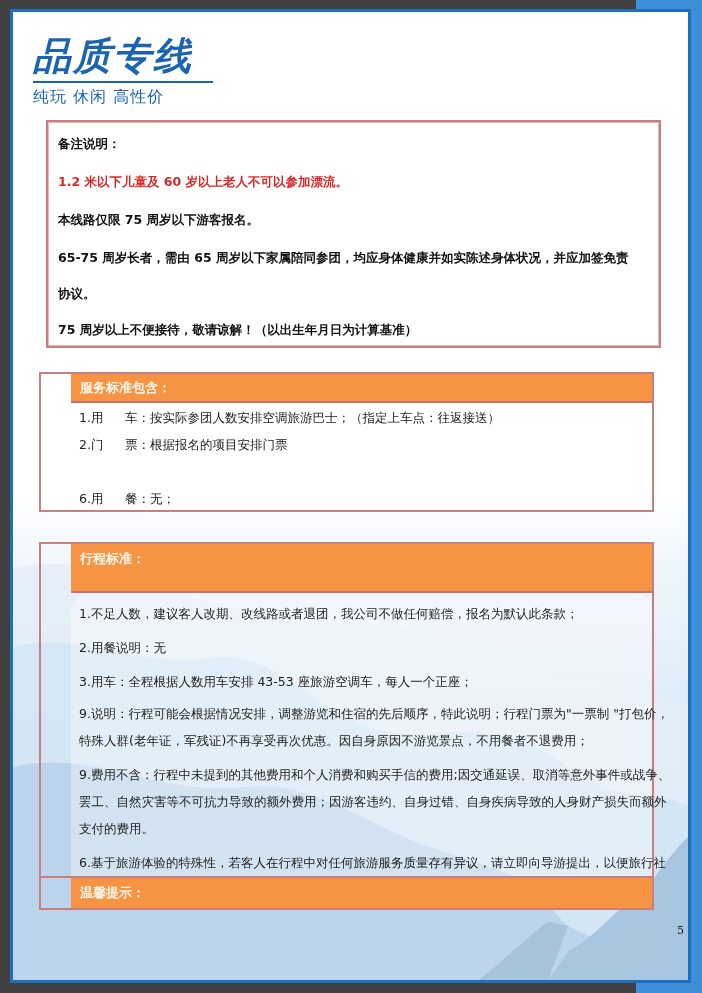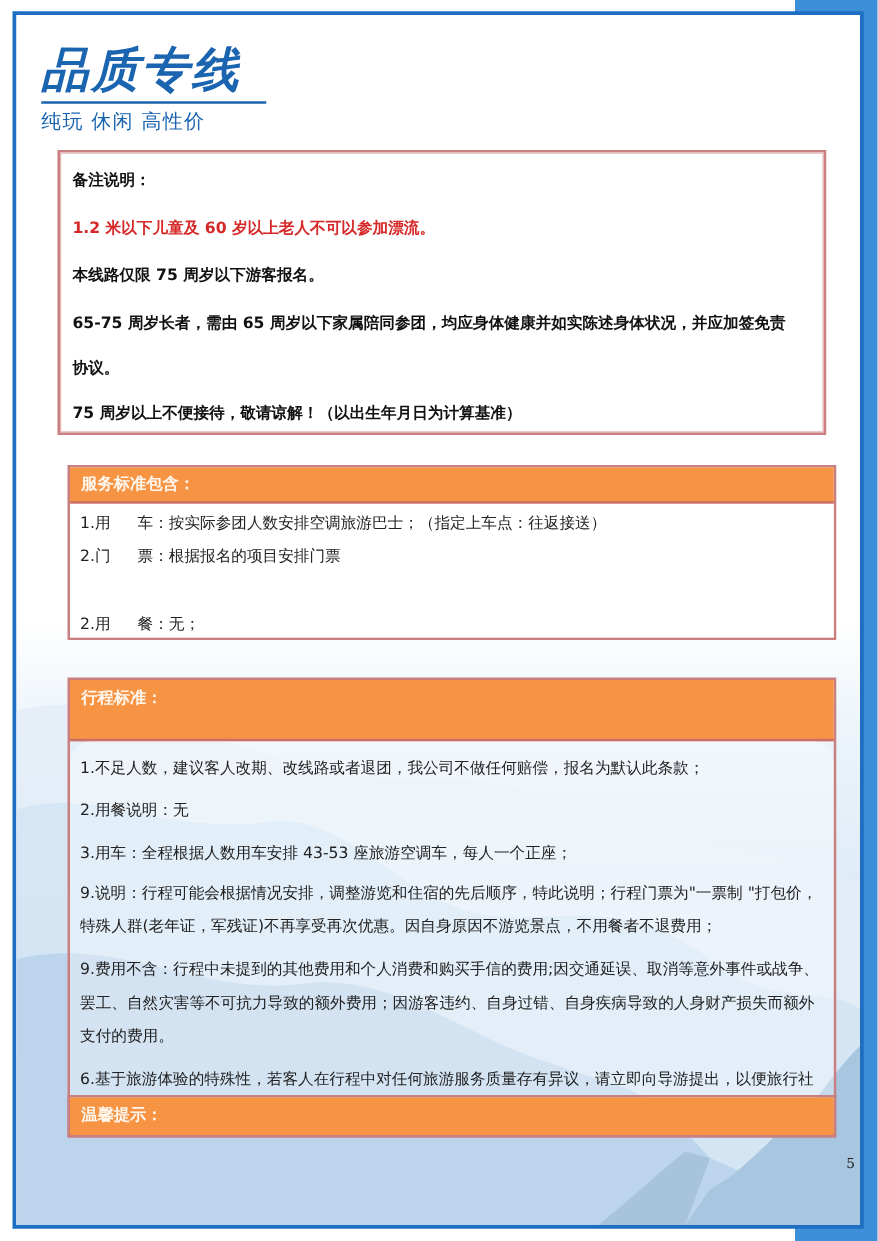--- a/index.html
+++ b/index.html
@@ -3,21 +3,21 @@
 <meta charset="utf-8">
 <style>
   html, body { margin: 0; padding: 0; }
   body {
     width: 702px; height: 993px; position: relative; overflow: hidden;
     background: #3d8fd8;
     font-family: "DejaVu Sans", "Liberation Sans", sans-serif;
   }
   .outer-frame {
     position: absolute; left: 0; top: 0; width: 636px; height: 993px;
-    background: #ffffff; box-sizing: border-box;
+    background: #404040; box-sizing: border-box;
   }
   .inner-frame {
     position: absolute; left: 10px; top: 9px; width: 681px; height: 974px;
     border: 3px solid #1e6fc2; box-sizing: border-box; overflow: hidden;
     background: linear-gradient(180deg, #ffffff 0%, #ffffff 50%, #eef5fb 58%, #dbe9f6 75%, #c7ddf1 100%);
   }
   
   .mtn { position: absolute; left: 0; top: 0; width: 100%; height: 100%; pointer-events: none; }
 
   .brand { position: absolute; left: 20px; top: 22px; width: 185px; }
@@ -38,22 +38,22 @@
     padding: 8px 10px;
   }
   .notes-line {
     font-size: 12.5px; font-weight: bold; color: #111; line-height: 16px;
     text-underline-offset: 3px; text-decoration-color: #777;
     position: absolute; left: 10px; white-space: nowrap;
   }
   .notes-line.red { color: #d62828; text-decoration-color: #d62828; }
 
   .section {
-    position: absolute; left: 41px; width: 615px;
-    border: 2px solid #c97f80; box-sizing: border-box;
+    position: absolute; left: 26px; width: 615px;
+    border: 2px solid #c97f80; box-sizing: border-box; padding-left: 30px;
   }
   .sec-header {
     background: #f79444; color: #fff7ee; font-weight: bold; font-size: 13px;
     padding-left: 9px; box-sizing: border-box; border-bottom: 2px solid #c9706a;
   }
   .sec-body { background: rgba(255,255,255,0.85); position: relative; }
   .sec-body.trans { background: rgba(255,255,255,0.35); border-radius: 18px; }
   .item { position: absolute; left: 8px; font-size: 12.5px; color: #222; white-space: nowrap; line-height: 16px; }
   .item .lbl { display: inline-block; width: 46px; }
   .item.wrap { white-space: normal; width: 598px; line-height: 27px; }
@@ -87,21 +87,21 @@
       <div class="notes-line" style="top:128px">65-75 周岁长者，需由 65 周岁以下家属陪同参团，均应身体健康并如实陈述身体状况，并应加签免责</div>
       <div class="notes-line" style="top:164px">协议。</div>
       <div class="notes-line" style="top:200px">75 周岁以上不便接待，敬请谅解！（以出生年月日为计算基准）</div>
     </div>
 
     <div class="section" style="top:360px; height:140px;">
       <div class="sec-header" style="height:29px; line-height:27px;">服务标准包含：</div>
       <div class="sec-body" style="height:107px;">
         <div class="item" style="top:7px"><span class="lbl">1.用</span><span>车：按实际参团人数安排空调旅游巴士；（指定上车点：往返接送）</span></div>
         <div class="item" style="top:34px"><span class="lbl">2.门</span><span>票：根据报名的项目安排门票</span></div>
-        <div class="item" style="top:88px"><span class="lbl">2.用</span><span>餐：无；</span></div>
+        <div class="item" style="top:88px"><span class="lbl">6.用</span><span>餐：无；</span></div>
       </div>
     </div>
 
     <div class="section" style="top:498px; height:368px;margin-top:32px;">
       <div class="sec-header" style="height:49px; line-height:30px;">行程标准：</div>
       <div class="sec-body trans" style="height:315px;">
         <div class="item" style="top:13px">1.不足人数，建议客人改期、改线路或者退团，我公司不做任何赔偿，报名为默认此条款；</div>
         <div class="item" style="top:47px">2.用餐说明：无</div>
         <div class="item" style="top:81px">3.用车：全程根据人数用车安排 43-53 座旅游空调车，每人一个正座；</div>
         <div class="item wrap" style="top:107px">9.说明：行程可能会根据情况安排，调整游览和住宿的先后顺序，特此说明；行程门票为"一票制 "打包价，特殊人群(老年证，军残证)不再享受再次优惠。因自身原因不游览景点，不用餐者不退费用；</div>

